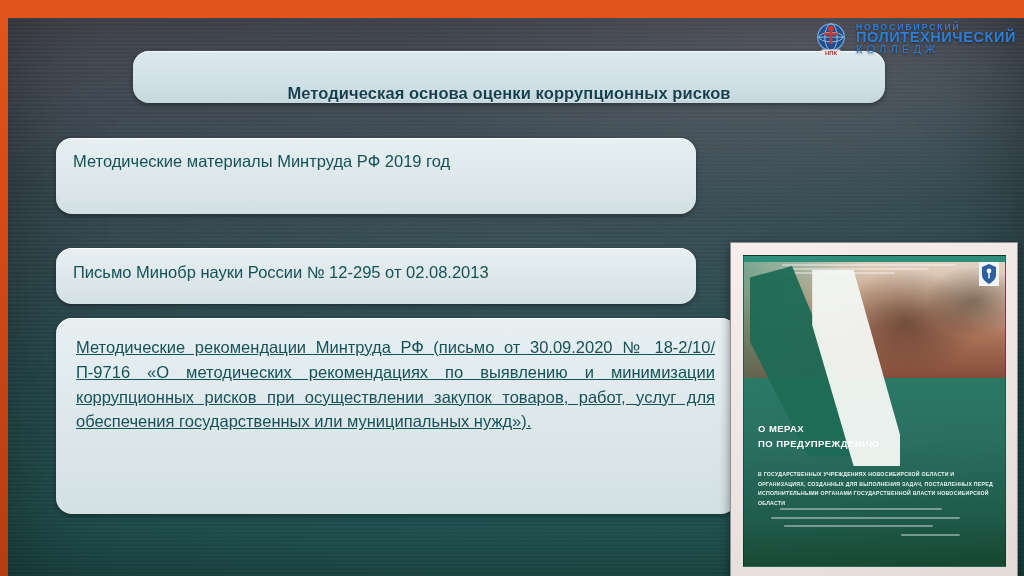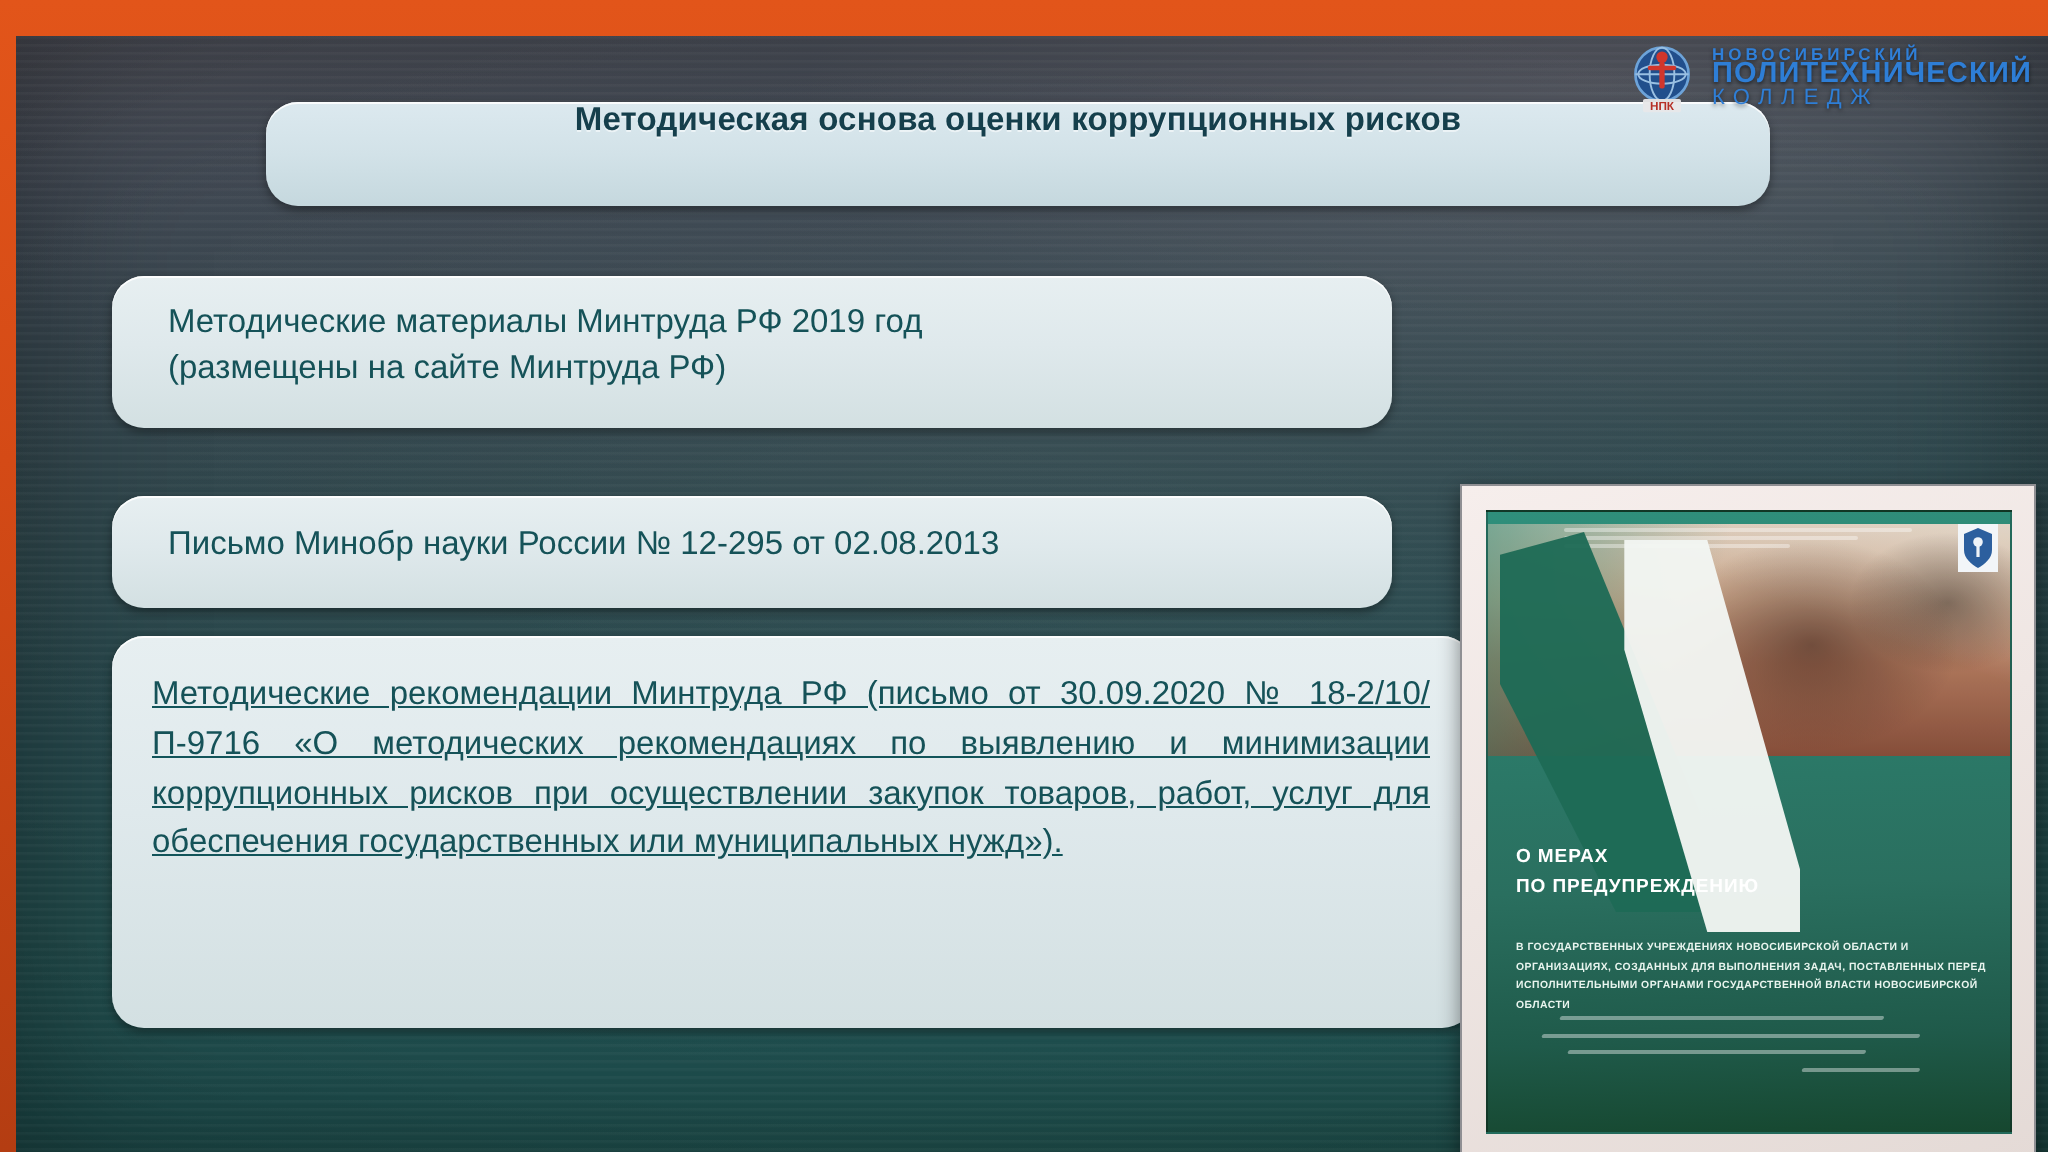--- a/index.html
+++ b/index.html
@@ -119,38 +119,38 @@
     box-shadow:
       0 2px 5px rgba(0,0,0,0.38),
       inset 0 1px 0 rgba(255,255,255,0.85);
     color: #12545a;
     z-index: 4;
   }
 
   #title-plate {
     left: 125px;  top: 33px;
     width: 752px; height: 52px;
-    display: flex; align-items: flex-start; justify-content: center;
+    display: flex; align-items: flex-end; justify-content: center;
     background:
       linear-gradient(180deg, #dce9ef 0%, #d2e2e8 50%, #c5d8de 100%);
   }
   #title-plate .txt {
     font-size: 16.5px;
     font-weight: 700;
     color: #153f4c;
     letter-spacing: .1px;
     text-shadow: 0 1px 0 rgba(255,255,255,.55);
   }
 
   #plate-1 { left: 48px; top: 120px; width: 640px; height: 76px; }
   #plate-2 { left: 48px; top: 230px; width: 640px; height: 56px; }
   #plate-3 { left: 48px; top: 300px; width: 681px; height: 196px; text-decoration: underline; }
 
   .plate .body {
-    padding: 10px 18px 10px 28px;
+    padding: 10px 18px 10px 17px;
     font-size: 16.5px;
     line-height: 1.42;
     color: #155258;
     font-weight: 400;
   }
   #plate-1 .body { padding-top: 12px; }
   #plate-2 .body { padding-top: 13px; }
   #plate-3 .body {
     padding: 17px 22px 14px 20px;
     text-align: justify;
@@ -300,21 +300,20 @@
       </div>
     </div>
 
     <div class="plate" id="title-plate">
       <span class="txt">Методическая основа оценки коррупционных рисков</span>
     </div>
 
     <div class="plate" id="plate-1">
       <div class="body">
         <div>Методические материалы Минтруда РФ 2019 год</div>
-        <div>(размещены на сайте Минтруда РФ)</div>
       </div>
     </div>
 
     <div class="plate" id="plate-2">
       <div class="body">
         <div>Письмо Минобр науки России № 12-295 от 02.08.2013</div>
       </div>
     </div>
 
     <div class="plate" id="plate-3">

